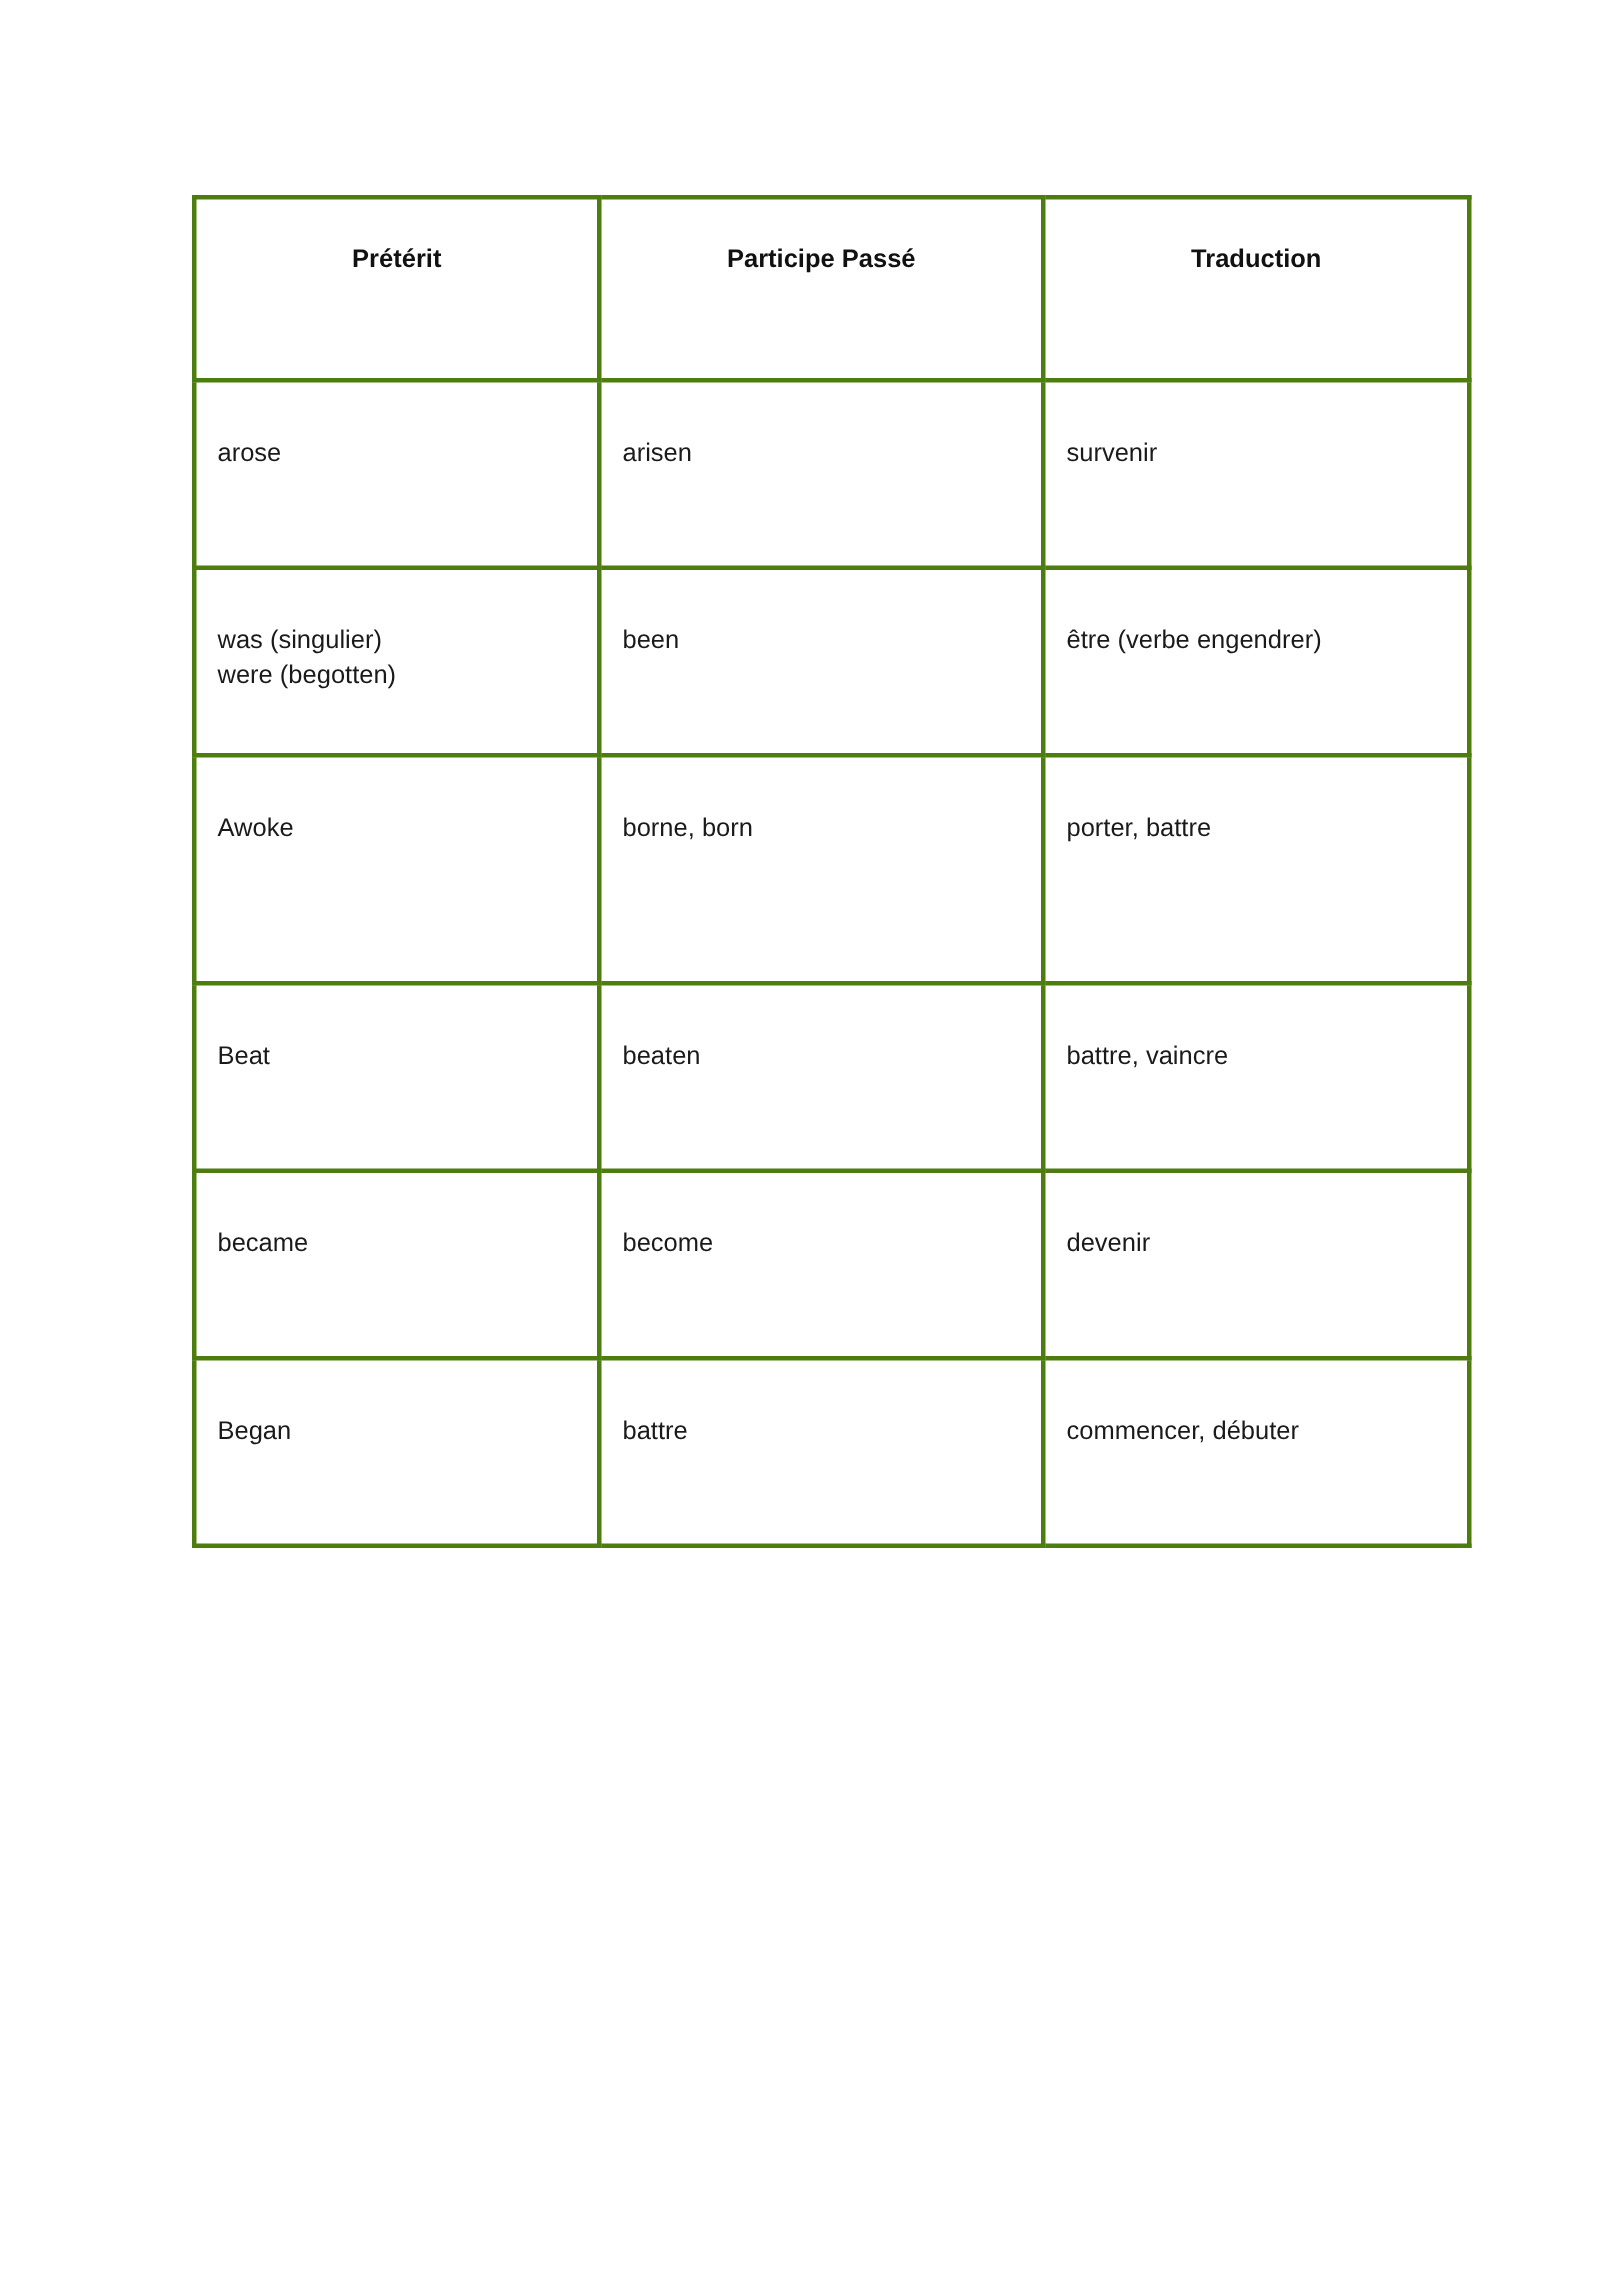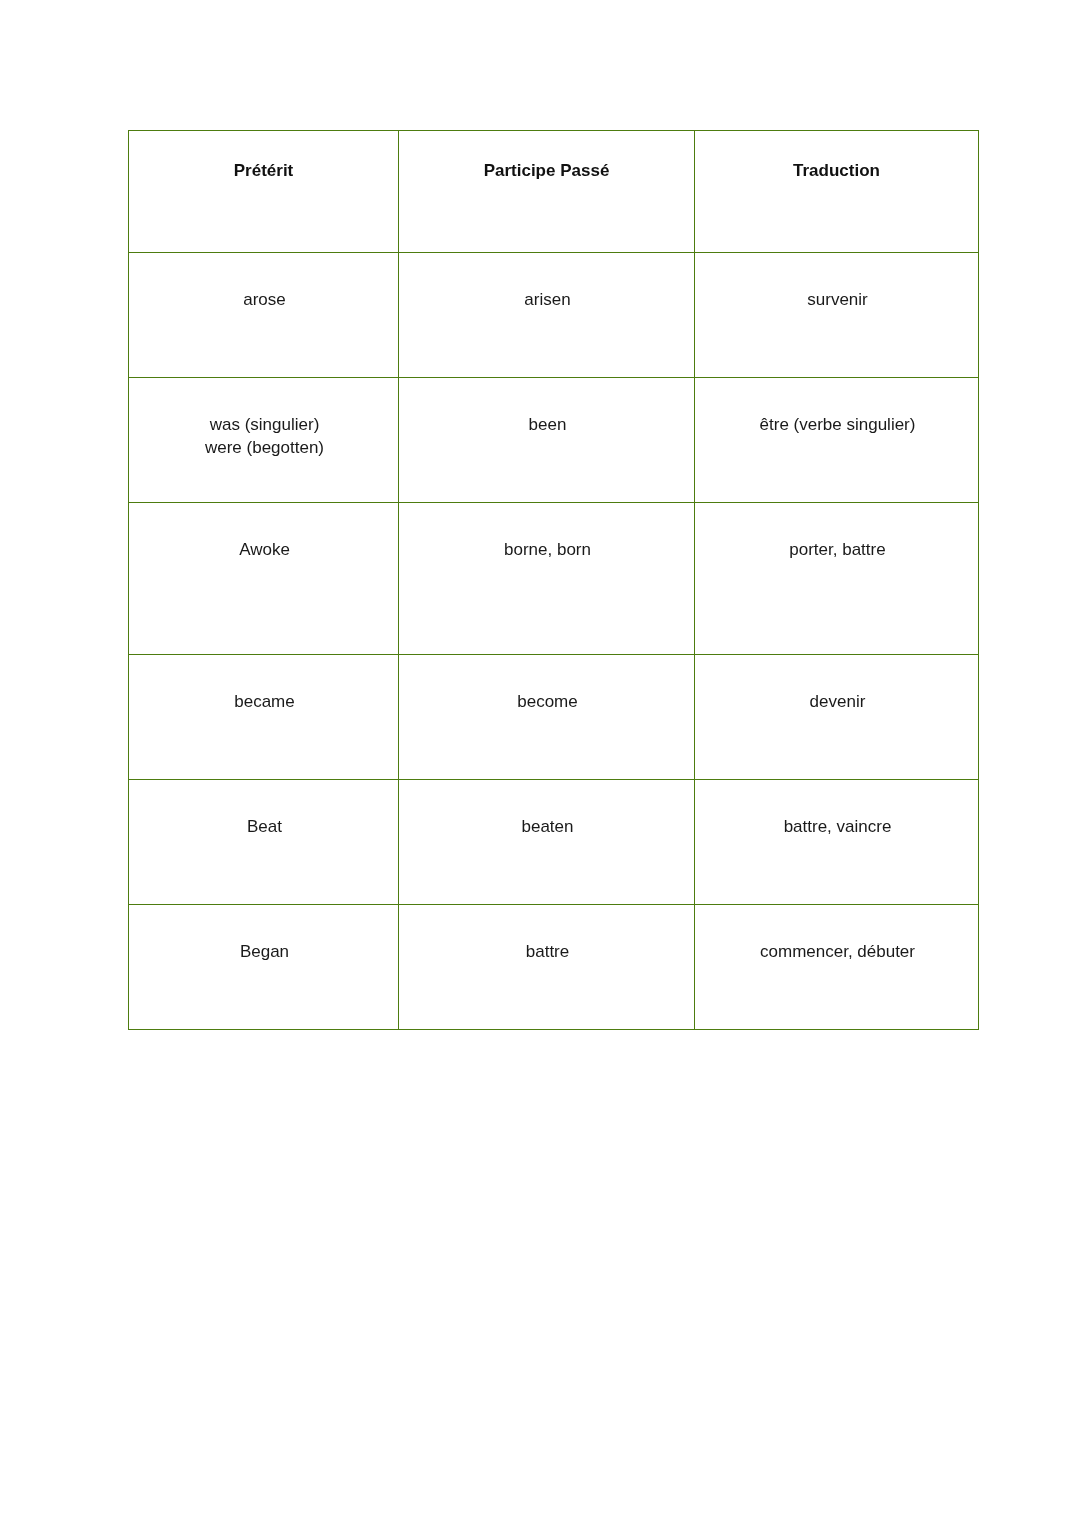--- a/index.html
+++ b/index.html
@@ -23,36 +23,36 @@
     width: 850px;
     border-collapse: collapse;
     table-layout: fixed;
     font-size: 17px;
   }
   table.verbs col.c1 { width: 270px; }
   table.verbs col.c2 { width: 296px; }
   table.verbs col.c3 { width: 284px; }
   table.verbs th,
   table.verbs td {
-    border: 1px solid #4d7c0f;
+    border: 3px solid #4d7c0f;
     box-sizing: border-box;
     vertical-align: top;
   }
   table.verbs th {
     height: 122px;
     padding: 30px 10px 10px 10px;
     text-align: center;
     font-weight: bold;
     font-size: 17px;
     color: #111111;
   }
   table.verbs td {
     height: 125px;
     padding: 36px 12px 12px 14px;
-    text-align: center;
+    text-align: left;
     white-space: pre-line;
     line-height: 1.35;
   }
   table.verbs tbody tr:nth-child(3) td {
     height: 152px;
   }
 </style>
 </head>
 <body>
 
@@ -73,36 +73,36 @@
     <tbody>
         <tr>
           <td>arose</td>
           <td>arisen</td>
           <td>survenir</td>
         </tr>
         <tr>
           <td>was (singulier)
 were (begotten)</td>
           <td>been</td>
-          <td>être (verbe singulier)</td>
+          <td>être (verbe engendrer)</td>
         </tr>
         <tr>
           <td>Awoke</td>
           <td>borne, born</td>
           <td>porter, battre</td>
         </tr>
         <tr>
+          <td>Beat</td>
+          <td>beaten</td>
+          <td>battre, vaincre</td>
+        </tr>
+        <tr>
           <td>became</td>
           <td>become</td>
           <td>devenir</td>
-        </tr>
-        <tr>
-          <td>Beat</td>
-          <td>beaten</td>
-          <td>battre, vaincre</td>
         </tr>
         <tr>
           <td>Began</td>
           <td>battre</td>
           <td>commencer, débuter</td>
         </tr>
       </tbody>
   </table>
 </div>
 

